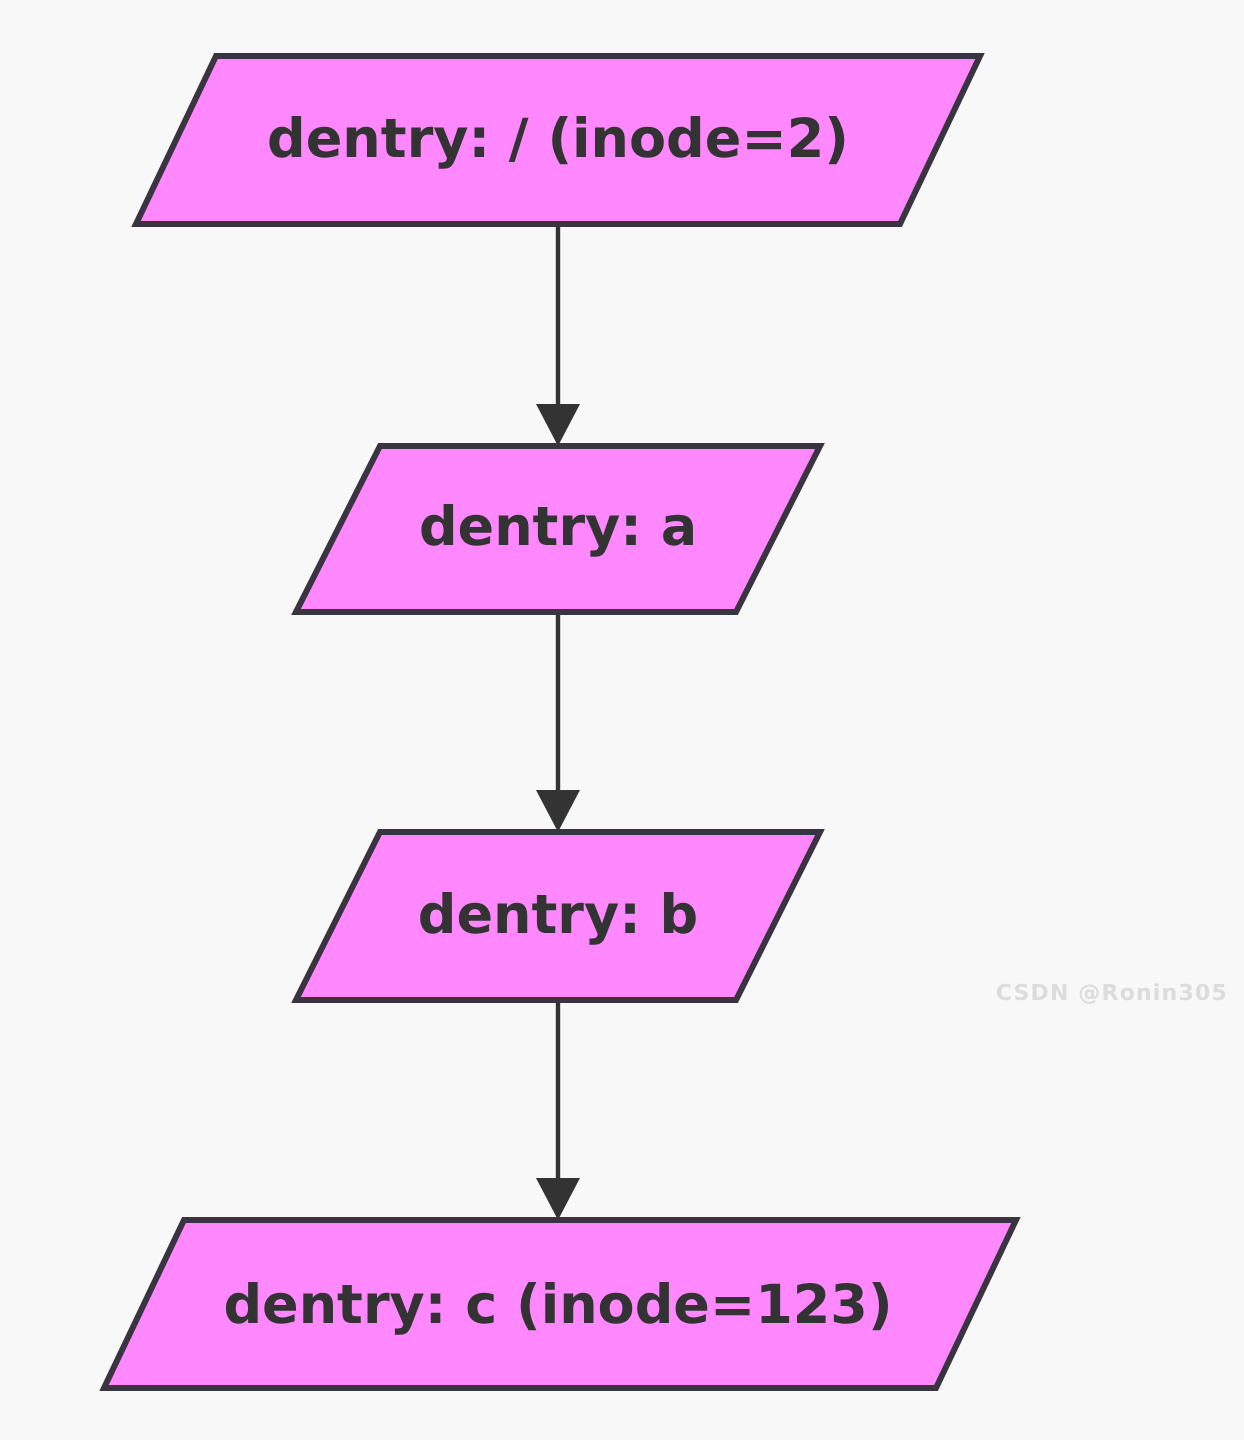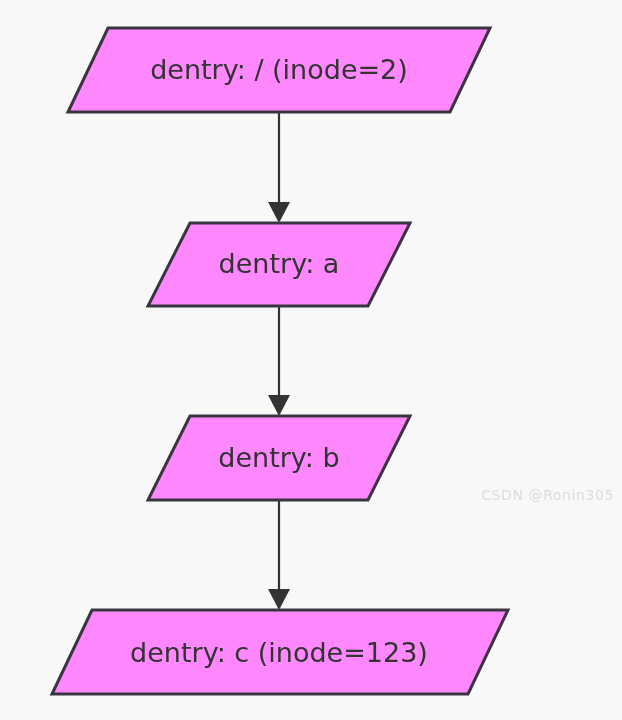--- a/index.html
+++ b/index.html
@@ -10,20 +10,21 @@
     width: 622px;
     height: 720px;
     background: #f8f8f8;
     font-family: "DejaVu Sans", sans-serif;
     overflow: hidden;
   }
   #diagram-root {
     position: relative;
     width: 622px;
     height: 508px;
+    font-weight: bold;
   }
   svg.flow-canvas {
     position: absolute;
     top: 0;
     left: 0;
     width: 622px;
     height: 720px;
     display: block;
   }
   .node-shape {
@@ -42,21 +43,21 @@
     fill: none;
   }
   .edge-head {
     stroke: none;
   }
   .watermark {
     position: absolute;
     right: 8px;
     bottom: 5px;
     font-family: "DejaVu Sans", sans-serif;
-    font-size: 14px;
+    font-size: 11px;
     letter-spacing: 0.6px;
     color: #dcdcdc;
     user-select: none;
   }
 </style>
 </head>
 <body>
 
 <div id="diagram-root">
 

